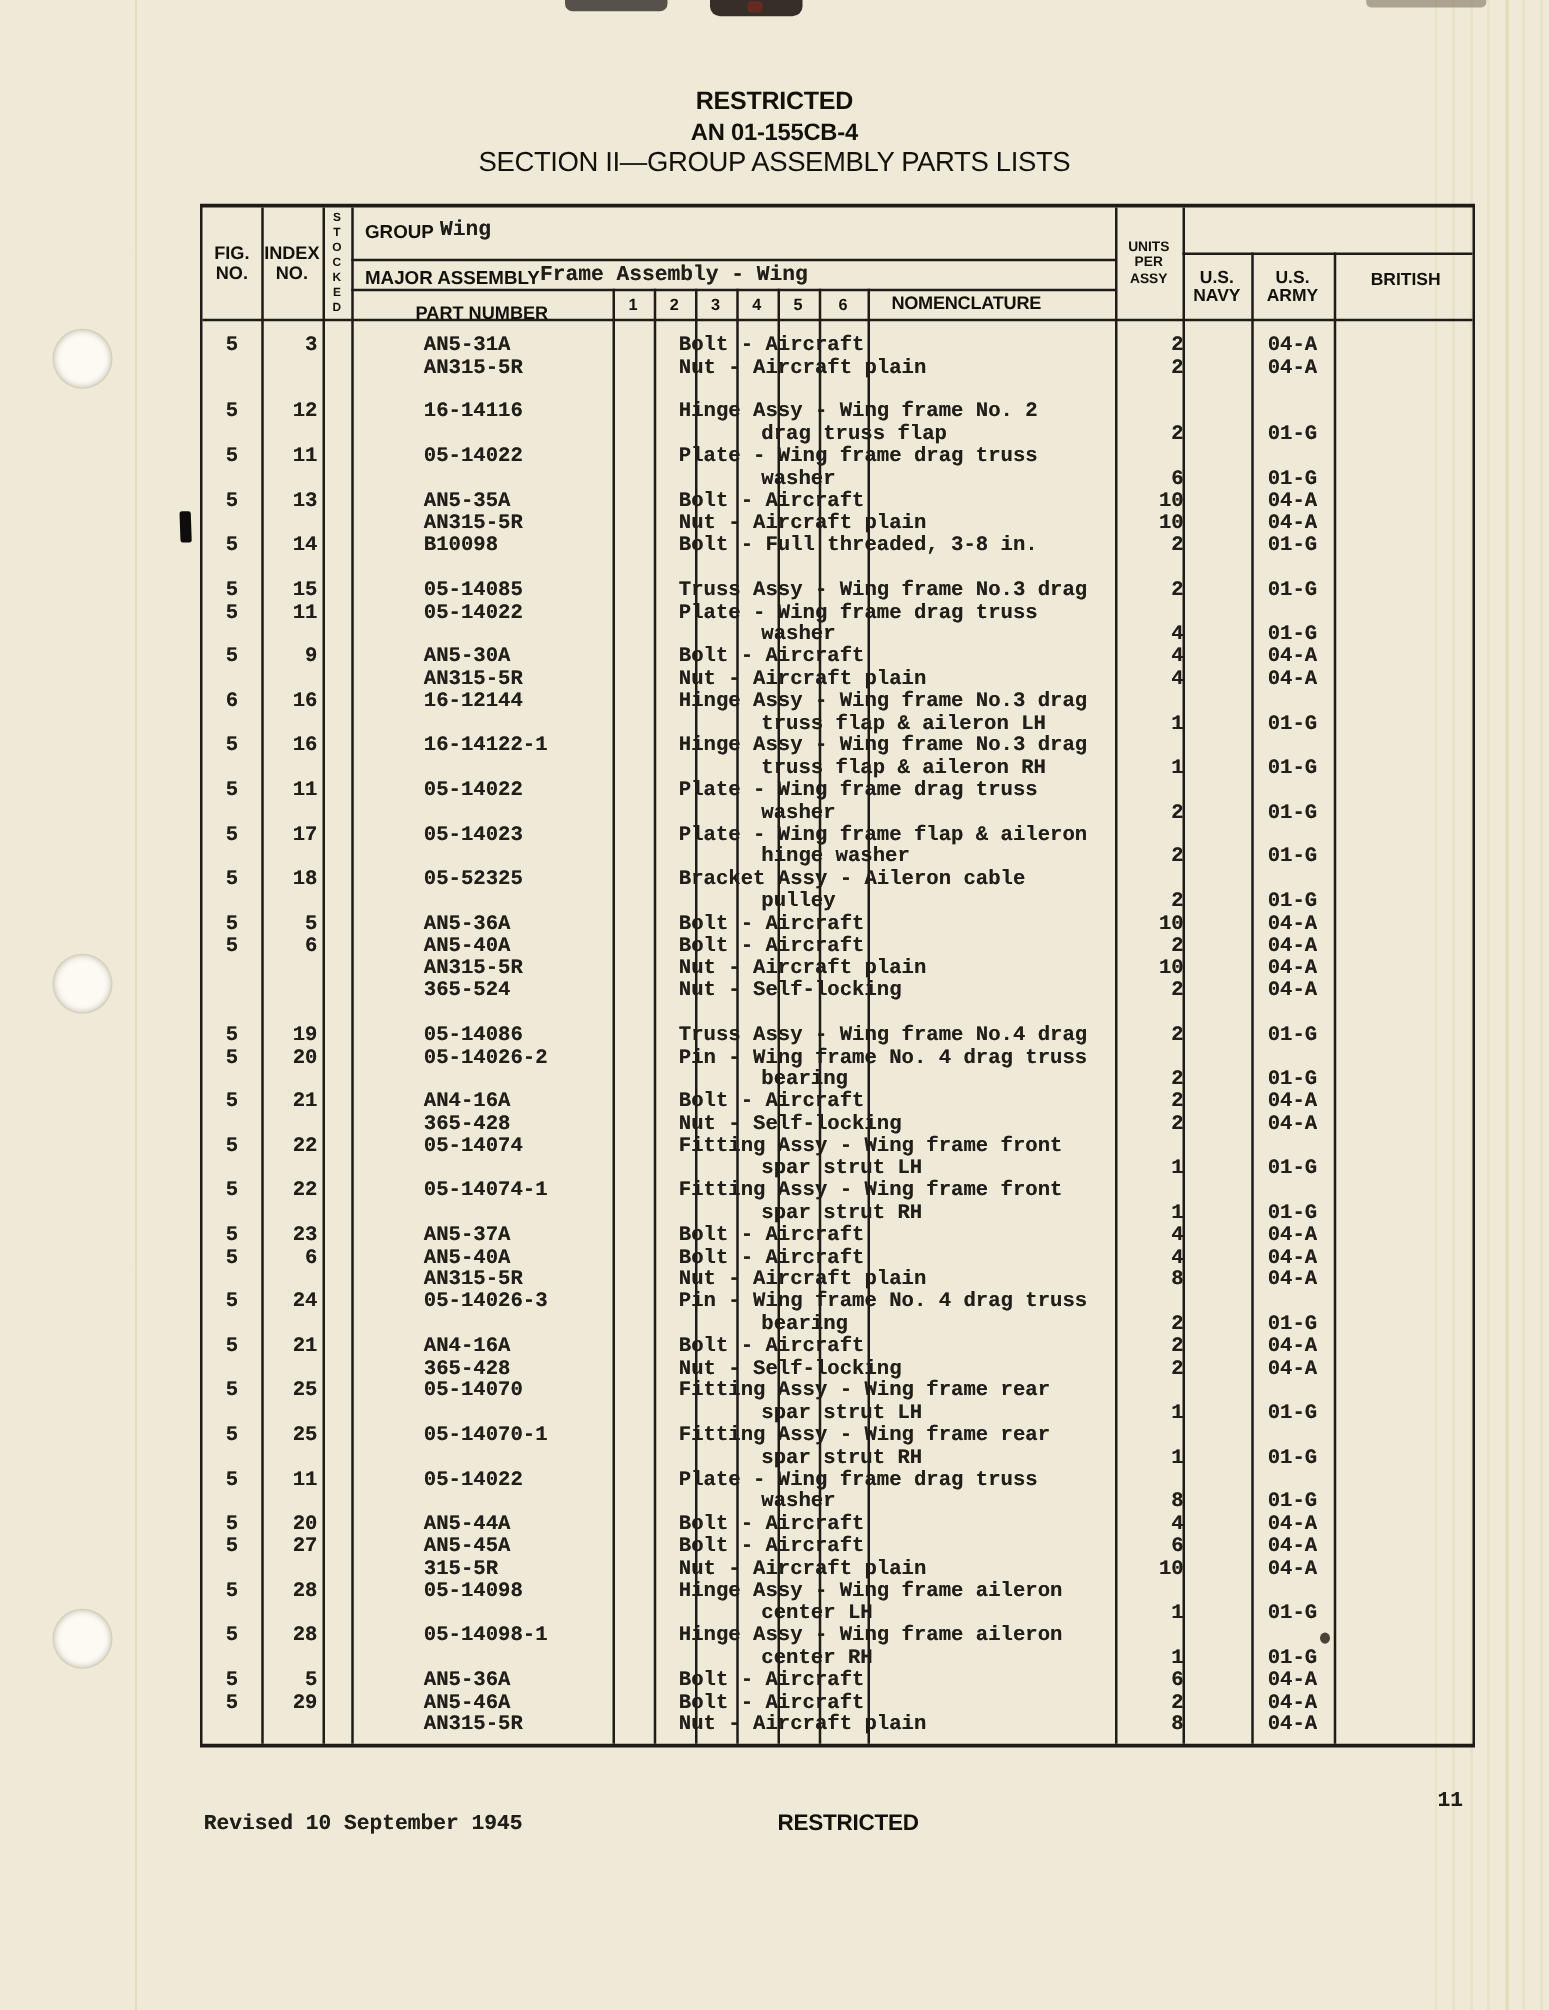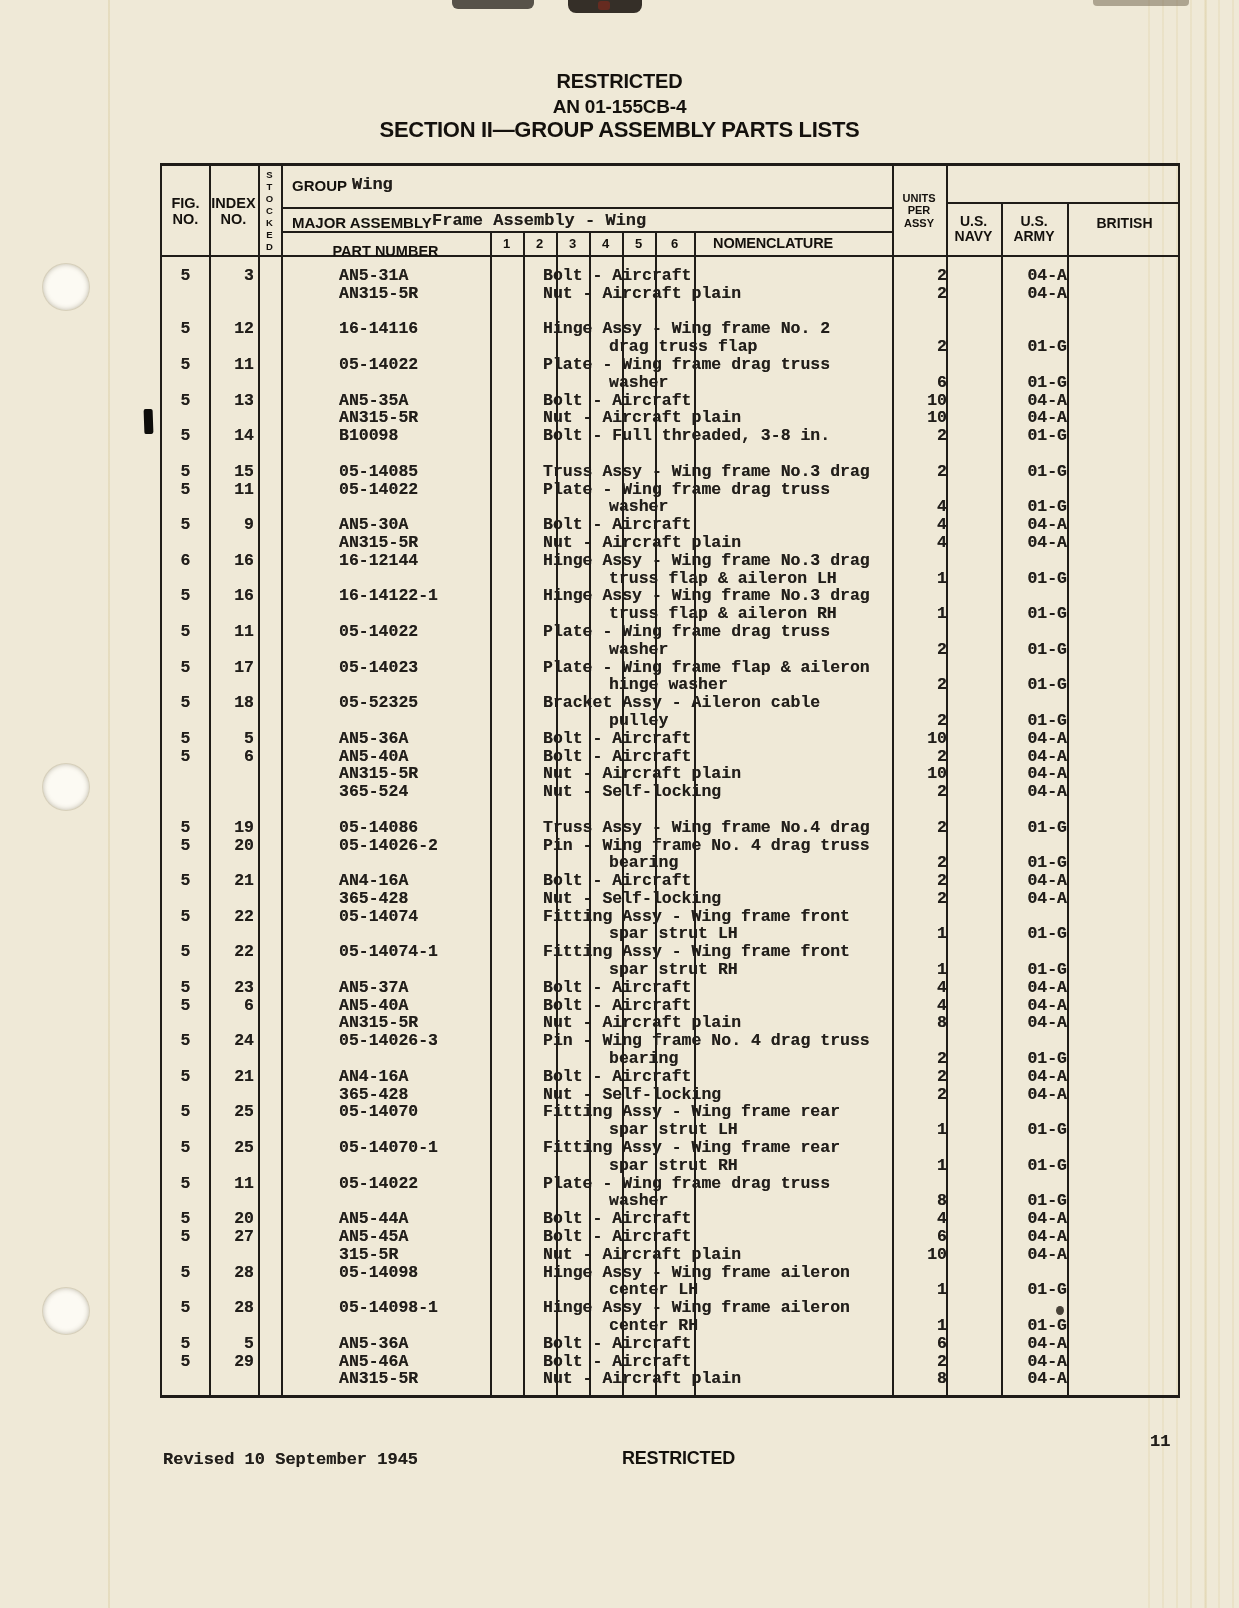--- a/index.html
+++ b/index.html
@@ -25,21 +25,21 @@
   .punch-hole{position:absolute;width:46px;height:46px;border-radius:50%;background:#fcfaf3;
     box-shadow:inset 0 0 5px rgba(120,110,85,.45), 0 0 0 1px rgba(150,140,110,.28);}
   .smudge{position:absolute;filter:blur(.6px)}
   .tick{position:absolute;left:144px;top:409px;width:9px;height:25px;background:#0e0d0b;border-radius:2px;transform:rotate(-2deg)}
   .speck{position:absolute;left:1056px;top:1306px;width:8px;height:9px;background:#2a241c;border-radius:50%;opacity:.85}
 
   
   .page-head{position:absolute;left:0;top:0;width:100%;text-align:center;color:var(--ink-print)}
   .t-restricted{position:absolute;left:0;right:0;top:70px;font-size:20px;font-weight:bold;letter-spacing:-.2px}
   .t-docnum{position:absolute;left:0;right:0;top:96px;font-size:19px;font-weight:bold;letter-spacing:-.2px}
-  .t-section{position:absolute;left:0;right:0;top:117px;font-size:22px;font-weight:bold;letter-spacing:-.3px}
+  .t-section{position:absolute;left:0;right:0;top:117px;font-size:22px;font-weight:normal;letter-spacing:-.3px}
 
   
   .parts-table{position:absolute;left:160px;top:163px;width:1020px;height:1235px;
     border:2px solid var(--line);border-top-width:3px;border-bottom-width:3px;}
   .vline,.hline{position:absolute;background:var(--line)}
   .vline{width:1.6px}
   .hline{height:1.6px}
 
   .hcell{position:absolute;display:flex;align-items:center;justify-content:center;
     text-align:center;font-weight:bold;color:var(--ink-print);white-space:pre-line}
@@ -66,21 +66,21 @@
   
   .tbody{position:absolute;left:0;top:89px;right:0;bottom:0;padding-top:12px}
   .trow{position:relative;height:17.8px;font-size:16.5px;line-height:17.8px}
   .trow span{position:absolute;top:0;white-space:pre}
   .cf{left:0;width:47px;text-align:center}
   .ci{left:47px;width:45px;text-align:right}
   .cp{left:177px}
   .cn{left:381px}
   .cn.ind{left:447px}
   .cu{left:705px;width:80px;text-align:right}
-  .ca{left:839px;width:66px;text-align:right}
+  .ca{left:839px;width:66px;text-align:center}
 
   
   .f-revised{position:absolute;left:163px;top:1450px;font-size:17px}
   .f-restricted{position:absolute;left:622px;top:1448px;font-size:18px;font-weight:bold;letter-spacing:-.2px}
   .f-pagenum{position:absolute;left:1150px;top:1432px;font-size:17px}
 </style>
 </head>
 <body>
 
 <div class="streaks"></div>

